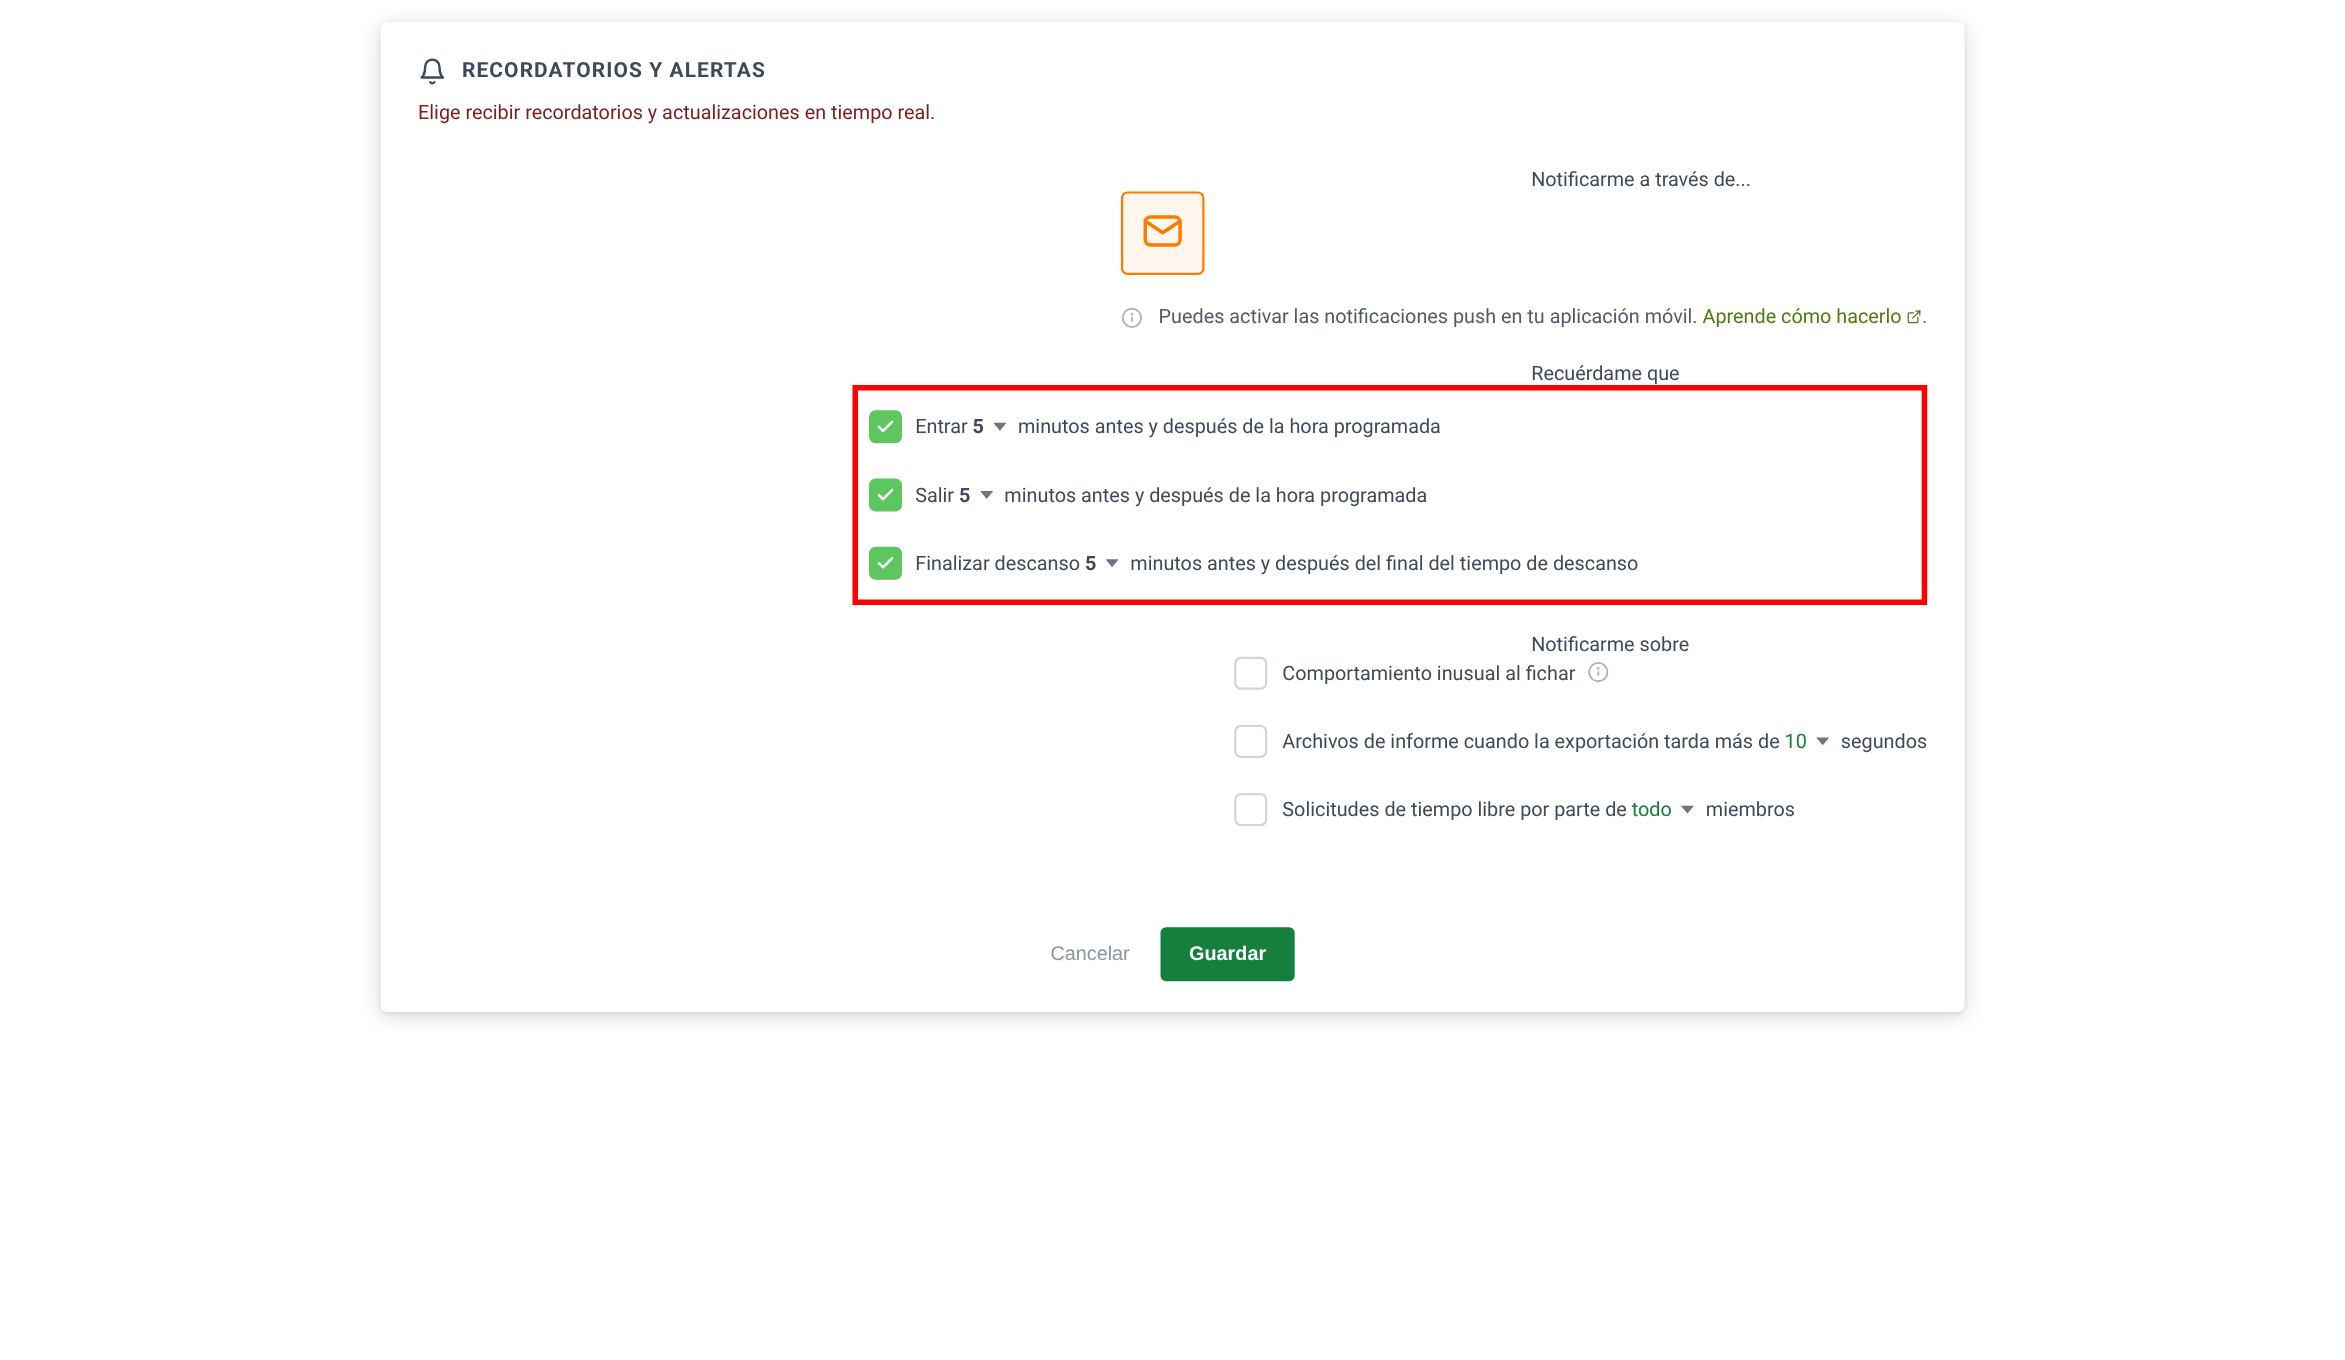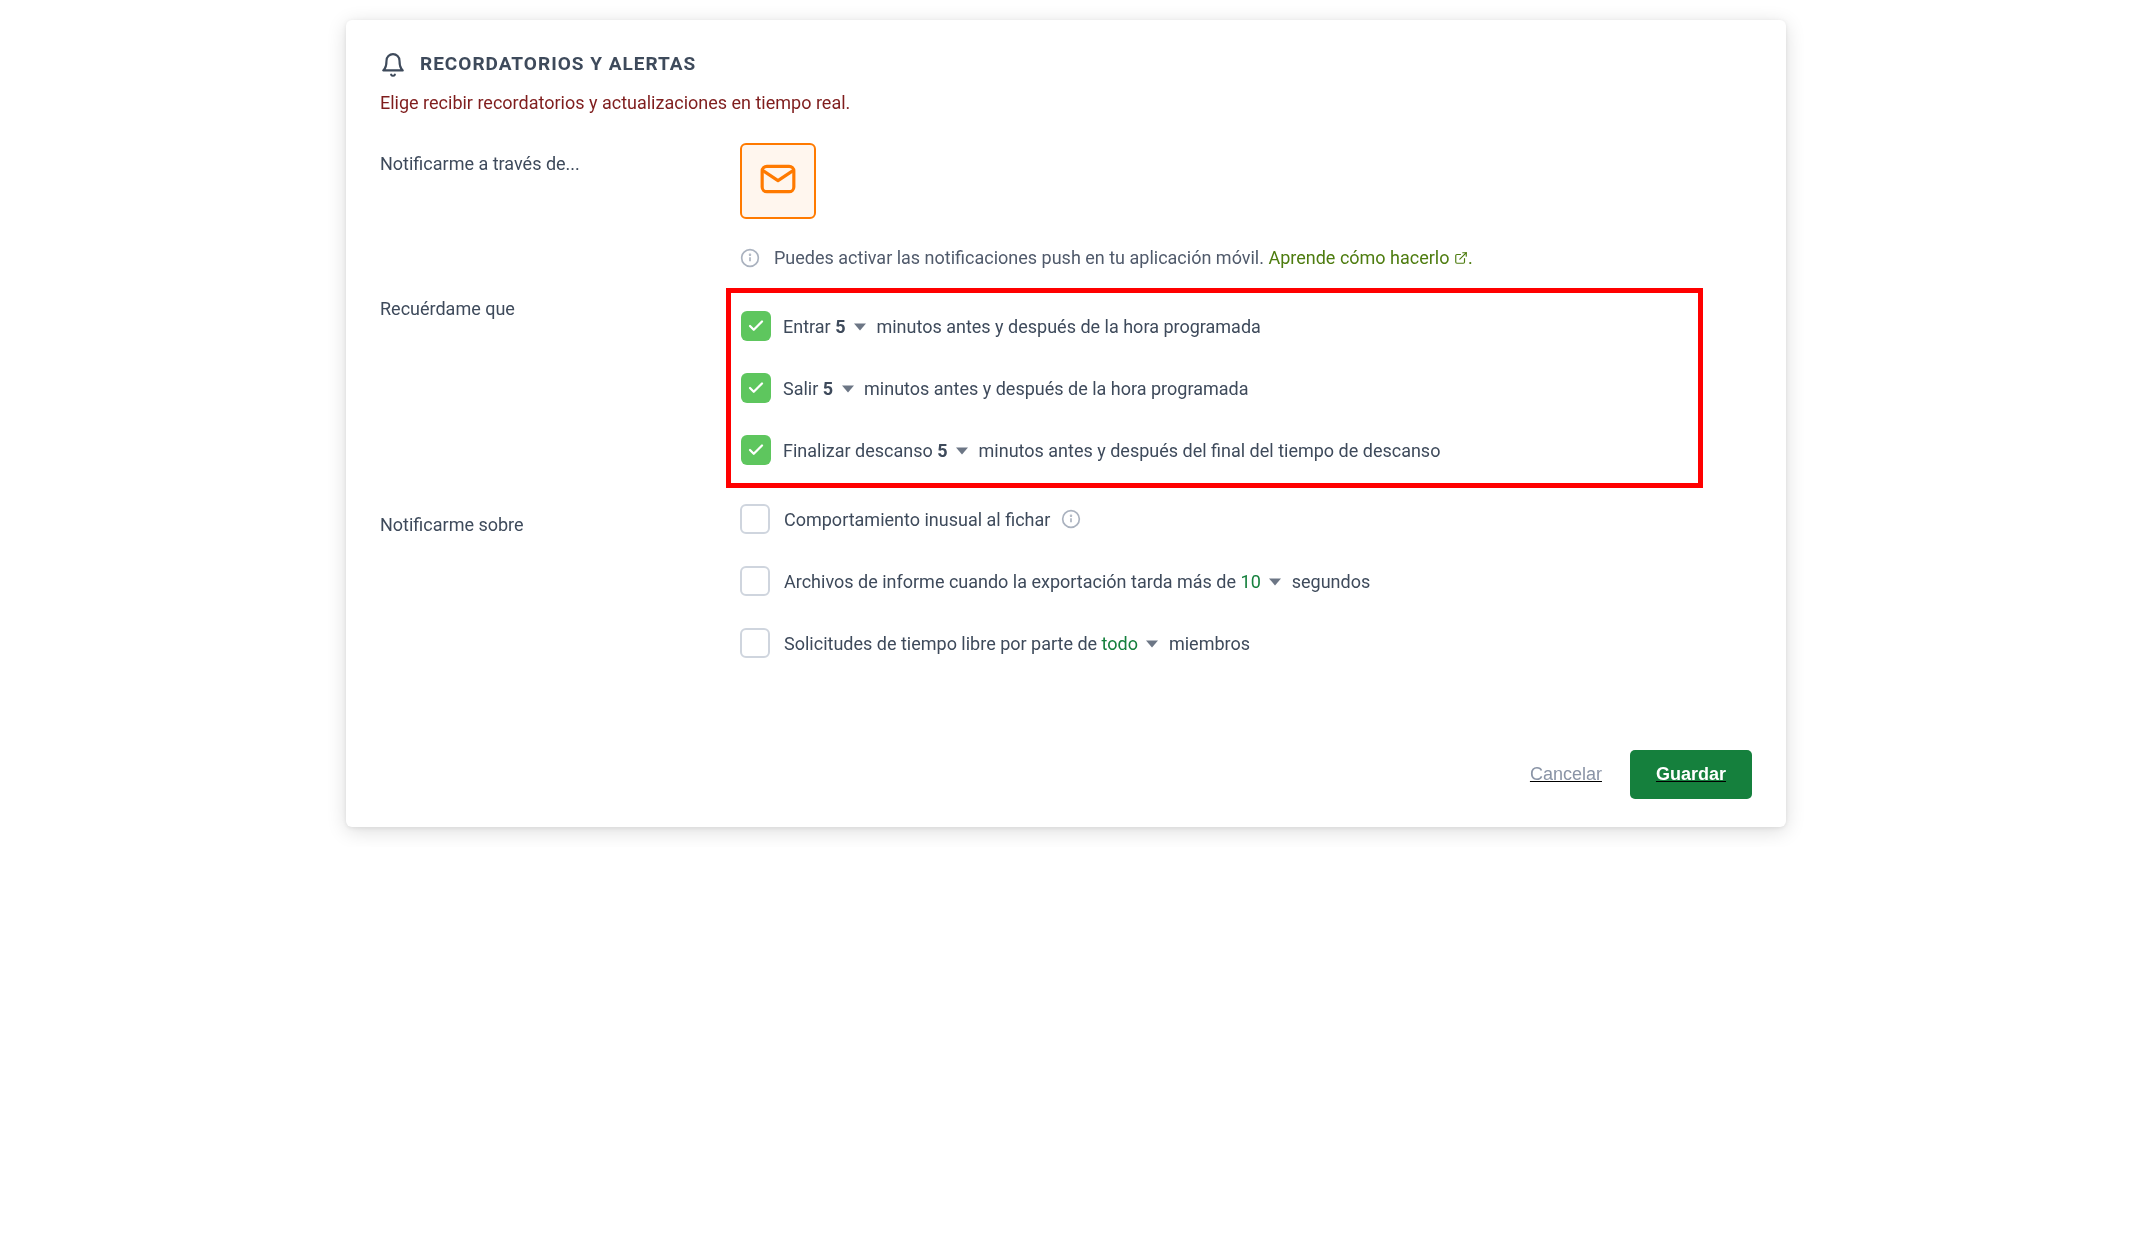--- a/index.html
+++ b/index.html
@@ -14,21 +14,21 @@
       box-shadow: 0 4px 20px rgba(0,0,0,0.14), 0 1px 4px rgba(0,0,0,0.08);
       padding: 32px 34px 28px 34px;
       max-width: 1440px;
       margin: 0 auto;
       position: relative;
     }
     .header { display: flex; gap: 14px; margin-bottom: 10px; }
     .header svg { width: 26px; height: 26px; color: #3e4a5b; }
     .title { font-size: 19px; font-weight: 700; letter-spacing: 1px; color: #3e4a5b; }
     .subtitle { color: #7f1d1d; font-size: 18px; margin-bottom: 30px; }
-    .row { display: flex; align-items: flex-start; }
+    .row { display: flex; align-items: flex-end; flex-direction: column; }
     .label-col { width: 360px; color: #3e4a5b; font-size: 18px; padding-top: 10px;}
     .content-col { flex: 1; }
     .email-btn {
       width: 76px; height: 76px;
       border: 2px solid #ff7a00;
       background: #fff6ee;
       border-radius: 6px;
       display: flex; align-items: center; justify-content: center;
       cursor: pointer;
     }
@@ -47,21 +47,21 @@
     }
     .cb.checked { background: #5ec65e; }
     .cb.unchecked { background: #fff; border: 2px solid #cfd5de; }
     .cb svg { width: 18px; height: 18px; color: #fff; }
     .strong { font-weight: 700; }
     .muted { color: #15803d; }
     .chev { display: inline-flex; width: 14px; margin: 0 4px; }
     .chev svg { width: 12px; height: 12px; color: #6c7685; }
     .notif-group { margin-top: 16px; }
     .notif-row { display:flex; align-items:center; gap: 14px; font-size:18px; color:#3e4a5b; margin-bottom: 32px;}
-    .footer { display: flex; justify-content: flex-end; align-items: center; gap: 28px; margin-top: 60px; text-decoration: underline; }
+    .footer { display: flex; justify-content: center; align-items: center; gap: 28px; margin-top: 60px; }
     .cancel-btn { color: #8a94a6; font-size: 18px; background: none; border: none; cursor: pointer; }
     .save-btn { background: #15803d; color: #fff; font-size: 18px; font-weight: 700; border: none; border-radius: 5px; padding: 14px 26px; cursor: pointer; }
     .inline-info { display:inline-flex; vertical-align:-3px; margin-left:6px;}
     .inline-info svg { width:20px; height:20px; color:#aab2bf;}
   </style>
 </head>
 <body>
 
 <div class="card">
 

